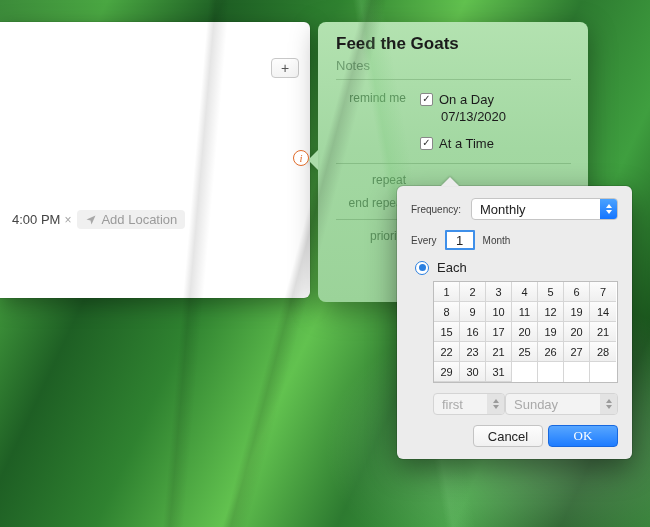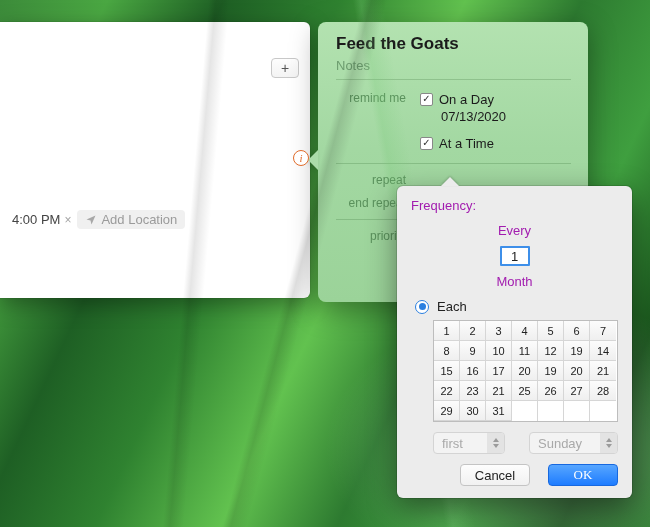--- a/index.html
+++ b/index.html
@@ -158,21 +158,21 @@
     content:"";
     position:absolute;
     top:-9px; left:44px;
     width:0;height:0;
     border-left:9px solid transparent;
     border-right:9px solid transparent;
     border-bottom:9px solid #ececec;
     filter:drop-shadow(0 -1px 1px rgba(0,0,0,.2));
   }
   .frow{display:flex; align-items:center; gap:10px; margin-bottom:10px;}
-  .flabel{font-size:13px; color:#a21caf;}
+  .flabel{font-size:10px; color:#404040;}
   .select{
     flex:1;
     height:22px;
     background:#fff;
     border:1px solid #c5c5c5;
     border-radius:4px;
     display:flex; align-items:center; justify-content:space-between;
     padding:0 0 0 8px;
     font-size:13px;
     overflow:hidden;
@@ -224,21 +224,21 @@
     border-bottom:1px solid #d6d6d6;
     background:linear-gradient(#fcfcfc,#efefef);
     font-size:11px;
     display:flex;align-items:center;justify-content:center;
     color:#222;
   }
   .daygrid span:nth-child(7n){border-right:none;}
   .daygrid span:nth-last-child(-n+4){border-bottom:none;}
   .daygrid span.empty{background:#fff;}
 
-  .btnrow{display:flex;gap:18px;justify-content:flex-end;margin-top:10px;}
+  .btnrow{display:flex;gap:5px;justify-content:flex-end;margin-top:10px;}
   .btn{
     min-width:70px; height:22px;
     border-radius:4px;
     font-size:13px;
     display:flex;align-items:center;justify-content:center;
     border:1px solid #c4c4c4;
     background:linear-gradient(#fdfdfd,#f1f1f1);
   }
   .btn.primary{
     border:1px solid #1768df;
@@ -301,23 +301,30 @@
     </div>
   <div class="divider" style="margin-top:9px;"></div>
   <div class="stub-row">
       <div class="label">priority</div>
     </div>
 </div>
 
 <div class="popover">
   <div class="frow">
     <span class="flabel">Frequency:</span>
-  </div>
-
-  <div class="frow" style="gap:8px;flex-direction:column;">
+    <div class="select">
+      <span>Monthly</span>
+      <span class="stepper">
+        <span class="caret up"></span>
+          <span class="caret dn"></span>
+      </span>
+    </div>
+  </div>
+
+  <div class="frow" style="gap:8px;">
     <span class="flabel">Every</span>
     <div class="numbox">1</div>
     <span class="flabel">Month</span>
   </div>
 
   <div class="optionrow">
     <span class="radio checked"></span>
     <span>Each</span>
   </div>
 
@@ -353,21 +360,21 @@
       <span>29</span>
       <span>30</span>
       <span>31</span>
       <span class="empty"></span>
       <span class="empty"></span>
       <span class="empty"></span>
       <span class="empty"></span>
     </div>
 
 
-  <div class="frow" style="gap:24px; margin:0 0 2px 22px;">
+  <div class="frow" style="gap:0; margin:0 0 2px 22px;">
     <div class="select disabled" style="flex:0 0 72px;">
       <span>first</span>
       <span class="stepper">
         <span class="caret up"></span>
           <span class="caret dn"></span>
       </span>
     </div>
     <div class="select disabled" style="flex:1;">
       <span>Sunday</span>
       <span class="stepper">

